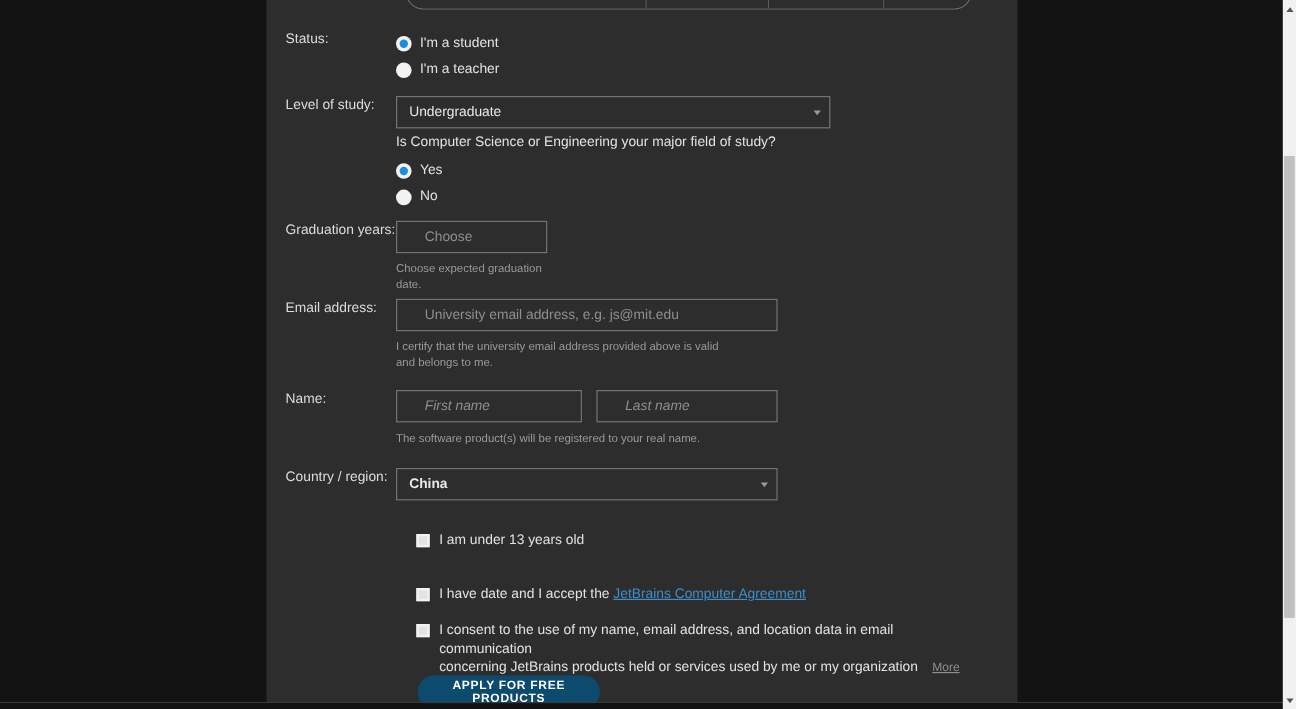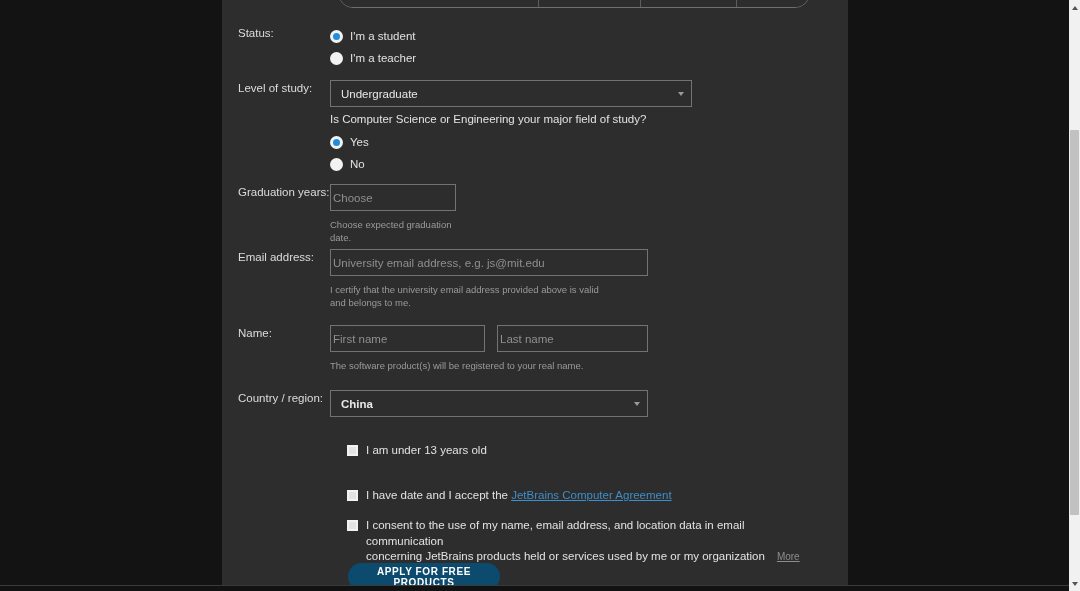--- a/index.html
+++ b/index.html
@@ -145,21 +145,21 @@
     border-top: 4px solid #9a9a9a;
   }
 
   
   .textbox {
     height: 27px;
     border: 1px solid #737373;
     background: #2d2d2d;
     display: flex;
     align-items: center;
-    padding: 0 2px;
+    padding: 0 23px;
   }
   .textbox .ph {
     font-size: 11.5px;
     color: #8f8f8f;
   }
 
   .helper {
     font-size: 9.5px;
     color: #9a9a9a;
     line-height: 12.5px;
@@ -347,21 +347,21 @@
             <span class="ph">University email address, e.g. js@mit.edu</span>
           </div>
           <div class="helper" style="margin-top:8px;">I certify that the university email address provided above is valid</div>
           <div class="helper">and belongs to me.</div>
         </div>
       </div>
 
       <div class="row" style="top:325px;">
         <div class="label" style="top:1px;">Name:</div>
         <div class="field" style="width:318px;">
-          <div style="display:flex; gap:12px;">
+          <div style="display:flex; gap:12px;font-style:italic;">
             <div class="textbox" style="width:155px;">
               <span class="ph">First name</span>
             </div>
             <div class="textbox" style="width:151px;">
               <span class="ph">Last name</span>
             </div>
           </div>
           <div class="helper" style="margin-top:8px;">The software product(s) will be registered to your real name.</div>
         </div>
       </div>

